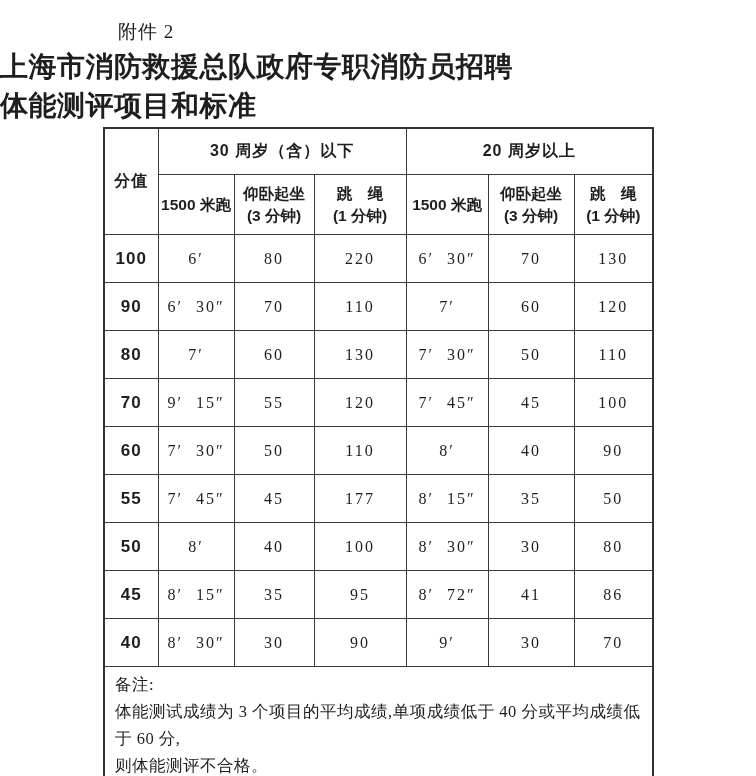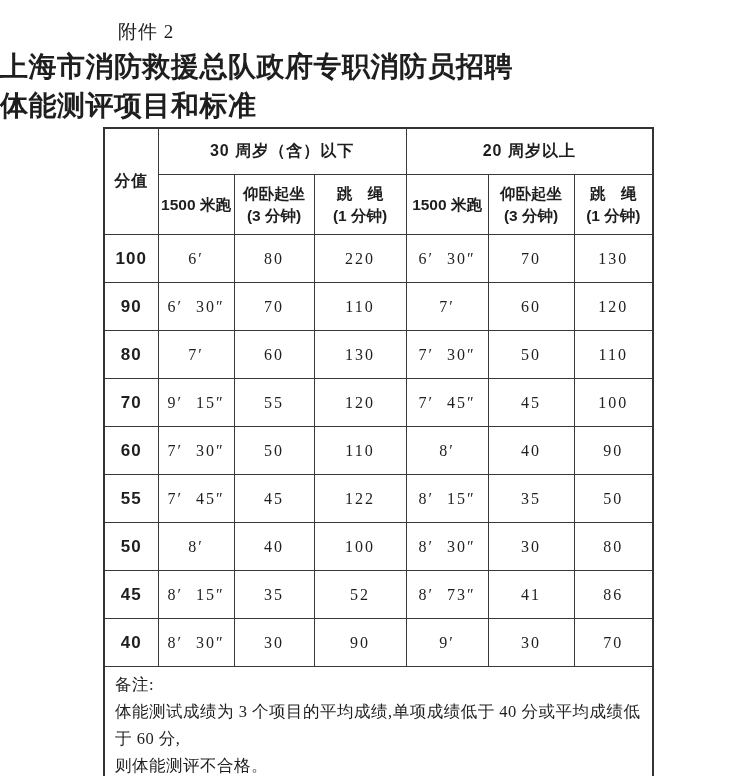--- a/index.html
+++ b/index.html
@@ -195,40 +195,40 @@
           <td>50</td>
           <td>110</td>
           <td>8′</td>
           <td>40</td>
           <td>90</td>
         </tr>
         <tr>
           <td class="score-cell">55</td>
           <td>7′ 45″</td>
           <td>45</td>
-          <td>122</td>
+          <td>177</td>
           <td>8′ 15″</td>
           <td>35</td>
           <td>50</td>
         </tr>
         <tr>
           <td class="score-cell">50</td>
           <td>8′</td>
           <td>40</td>
           <td>100</td>
           <td>8′ 30″</td>
           <td>30</td>
           <td>80</td>
         </tr>
         <tr>
           <td class="score-cell">45</td>
           <td>8′ 15″</td>
           <td>35</td>
-          <td>52</td>
-          <td>8′ 73″</td>
+          <td>95</td>
+          <td>8′ 72″</td>
           <td>41</td>
           <td>86</td>
         </tr>
         <tr>
           <td class="score-cell">40</td>
           <td>8′ 30″</td>
           <td>30</td>
           <td>90</td>
           <td>9′</td>
           <td>30</td>

